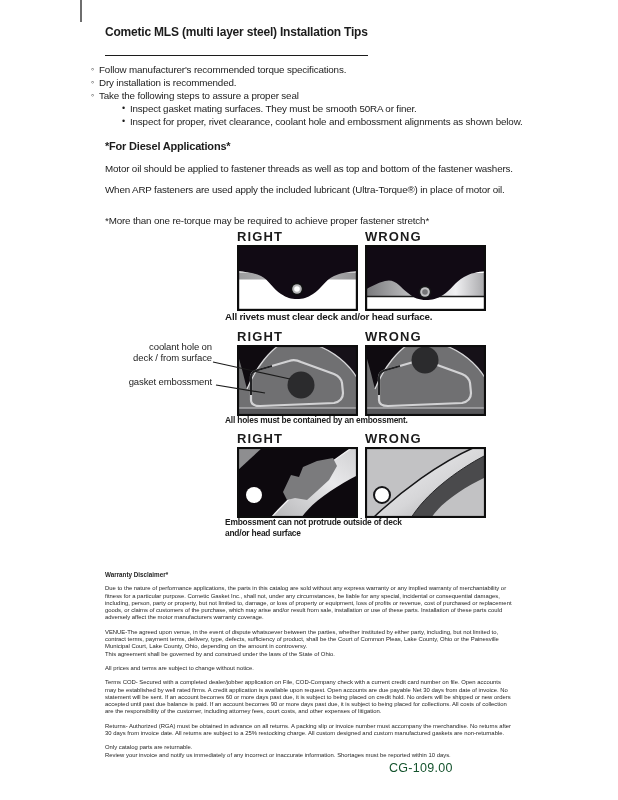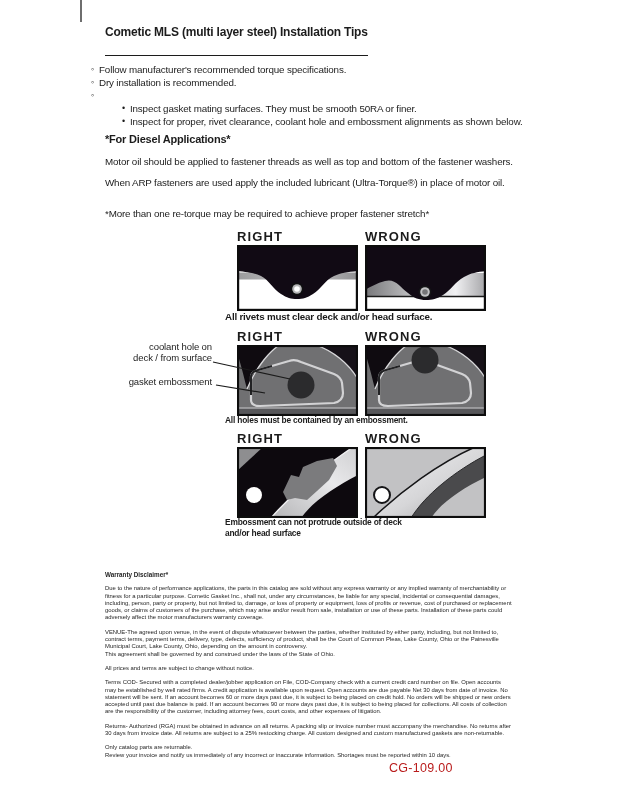--- a/index.html
+++ b/index.html
@@ -9,21 +9,21 @@
 
   .scan-mark{position:absolute;left:80px;top:0;width:2px;height:22px;background:#4a4a4a;opacity:.8;}
 
   .content{position:absolute;left:91px;top:22px;width:436px;}
   .doc-title{font-size:12px;font-weight:700;letter-spacing:-0.2px;display:inline-block;
              border-bottom:1.8px solid #1c1c1c;padding-bottom:16px;margin:0 0 7px 14px;text-align:right;}
   .bullets{font-size:9.8px;letter-spacing:-0.15px;line-height:13px;}
   .bullet-row{display:flex;align-items:flex-start;}
   .bullet-row.sub{margin-left:31px;}
   .glyph{flex:0 0 auto;width:8px;font-size:9px;line-height:13px;}
-  .sec-heading{font-size:11px;font-weight:700;margin:5px 0 6px 14px;letter-spacing:-0.2px;}
+  .sec-heading{font-size:11px;font-weight:700;margin:12px 0 6px 14px;letter-spacing:-0.2px;}
   .body-p{font-size:9.8px;line-height:21px;letter-spacing:-0.15px;margin:0 0 10px 14px;width:412px;}
 
   .diagram-row{position:absolute;left:237px;width:249px;}
   .row1{top:229px;} .row2{top:329px;} .row3{top:431px;}
   .dg-labels{display:flex;gap:7px;margin-bottom:1px;}
   .dg-label{width:121px;font-size:13px;font-weight:700;letter-spacing:1.1px;}
   .dg-panels{display:flex;gap:7px;}
   .dg-panels svg{display:block;}
 
   .caption{position:absolute;left:225px;font-weight:700;letter-spacing:-0.2px;}
@@ -34,21 +34,21 @@
   .annot{position:absolute;text-align:right;font-size:9.5px;line-height:11px;letter-spacing:-0.1px;}
   .annot-coolant{left:100px;top:341px;width:112px;}
   .annot-emboss{left:100px;top:376px;width:112px;}
   .leader-overlay{position:absolute;left:210px;top:355px;pointer-events:none;z-index:6;}
 
   .disclaimer{position:absolute;left:105px;top:571px;width:408px;font-size:5.9px;
               line-height:7.3px;color:#1f1f1f;letter-spacing:0;}
   .disclaimer h3{font-size:6.3px;font-weight:700;margin:0 0 7px 0;}
   .disclaimer p{margin:0 0 7px 0;}
 
-  .footer-code{position:absolute;left:389px;top:761px;font-size:12.5px;letter-spacing:0.3px;color:#b91c1c;}
+  .footer-code{position:absolute;left:389px;top:761px;font-size:12.5px;letter-spacing:0.3px;color:#14532d;}
 </style>
 </head>
 <body>
 
 <div class="page">
   <div class="scan-mark"></div>
 
   <div class="content">
     <h1 class="doc-title">Cometic MLS (multi layer steel) Installation Tips</h1>
 
@@ -56,20 +56,21 @@
       <div class="bullet-row">
         <span class="glyph">◦</span>
         <span>Follow manufacturer's recommended torque specifications.</span>
       </div>
       <div class="bullet-row">
         <span class="glyph">◦</span>
         <span>Dry installation is recommended.</span>
       </div>
       <div class="bullet-row">
         <span class="glyph">◦</span>
+        <span>Take the following steps to assure a proper seal</span>
       </div>
       <div class="bullet-row sub">
         <span class="glyph">•</span>
         <span>Inspect gasket mating surfaces.  They must be smooth 50RA or finer.</span>
       </div>
       <div class="bullet-row sub">
         <span class="glyph">•</span>
         <span>Inspect for proper, rivet clearance, coolant hole and embossment alignments as shown below.</span>
       </div>
     </div>

